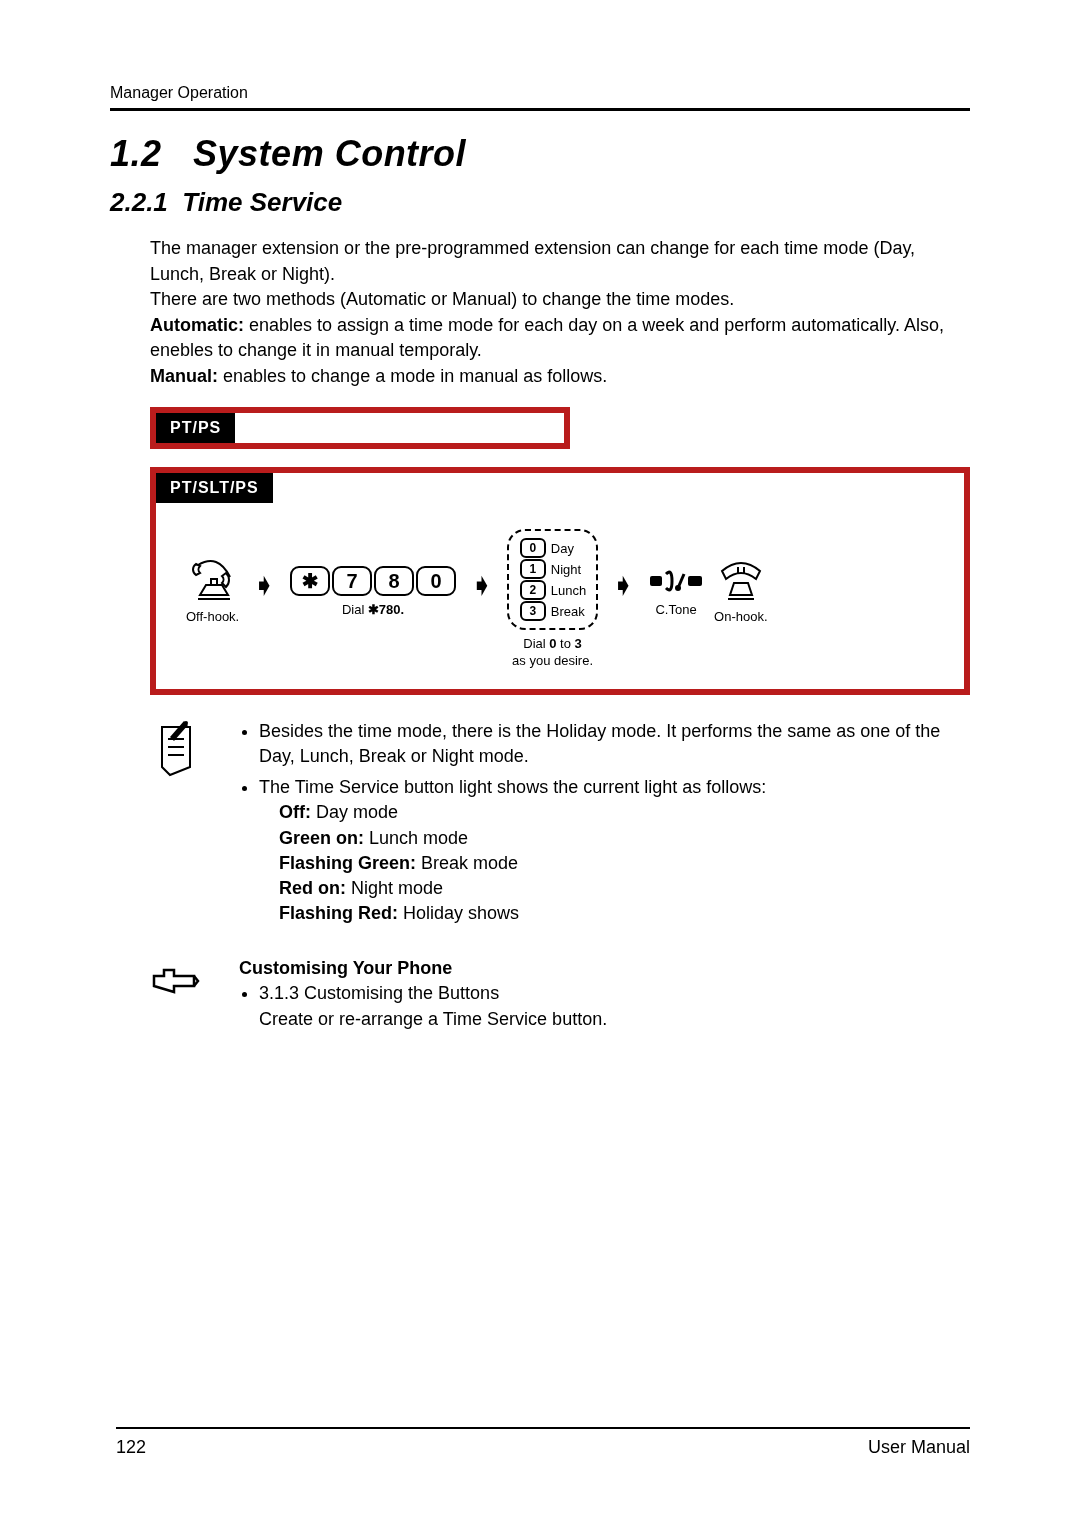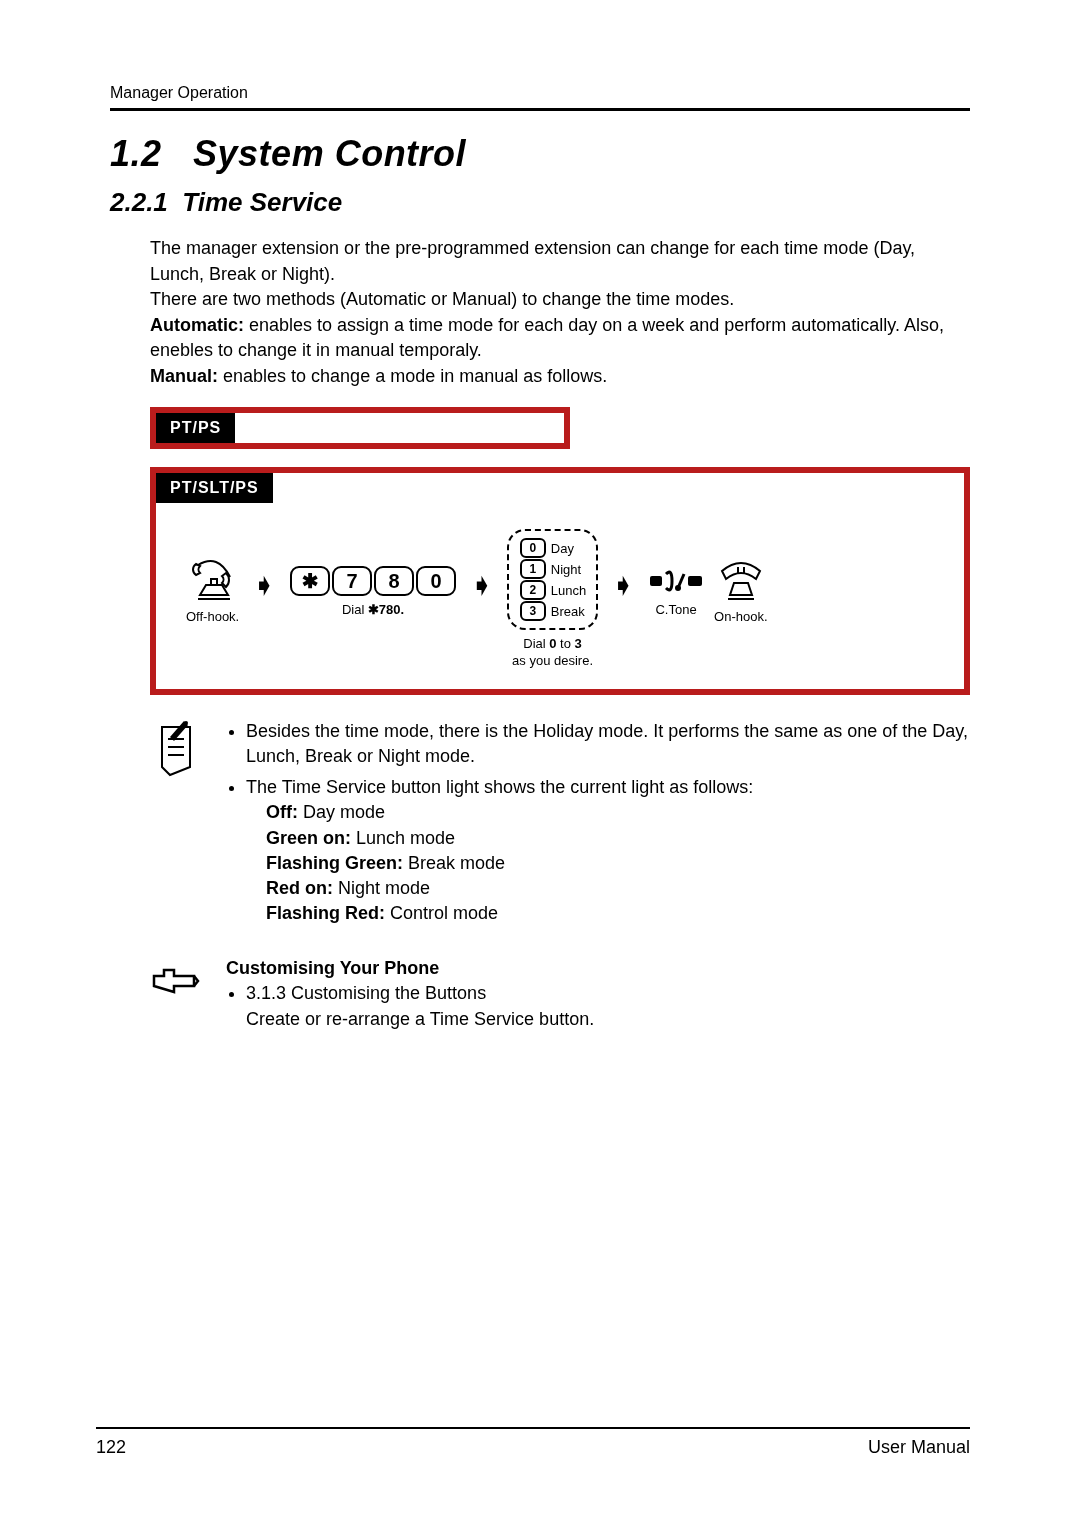--- a/index.html
+++ b/index.html
@@ -158,39 +158,39 @@
     line-height: 1.25;
     min-height: 30px;
   }
 
   .handset-svg { width: 50px; height: 44px; }
   .ctone-svg { width: 56px; height: 30px; }
 
   
   .notes {
     display: flex;
-    gap: 16px;
+    gap: 29px;
     margin: 24px 0 0 40px;
   }
   .note-icon-col {
     width: 60px;
     flex: none;
   }
   .note-body {
     flex: 1;
     font-size: 18px;
     line-height: 1.4;
   }
   ul.b { list-style: disc; margin: 0 0 0 20px; padding: 0; }
   ul.b > li { margin-bottom: 6px; }
   .indent { margin-left: 20px; }
 
   .footer {
     position: absolute;
-    left: 96px; right: 110px;
+    left: 116px; right: 110px;
     bottom: 70px;
   }
   .foot-row {
     display: flex;
     justify-content: space-between;
     font-size: 18px;
     margin-top: 8px;
   }
 </style>
 </head>
@@ -315,21 +315,21 @@
   <div class="note-body">
     <ul class="b">
       <li>Besides the time mode, there is the Holiday mode. It performs the same as one of the Day, Lunch, Break or Night mode.</li>
       <li>
         <span>The Time Service button light shows the current light as follows:</span>
         <div class="indent">
           <div><b>Off:</b><span> Day mode</span></div>
           <div><b>Green on:</b><span> Lunch mode</span></div>
           <div><b>Flashing Green:</b><span> Break mode</span></div>
           <div><b>Red on:</b><span> Night mode</span></div>
-          <div><b>Flashing Red:</b><span> Control mode</span></div>
+          <div><b>Flashing Red:</b><span> Holiday shows</span></div>
         </div>
       </li>
     </ul>
   </div>
 </div>
 
 <div class="notes" style="">
   <div class="note-icon-col">
     <svg viewBox="0 0 50 40" width="50" height="40">
       <path d="M4 20 L14 20 L14 14 L24 14 L24 20 L44 20 L44 30 L24 30 L24 36 L4 30 Z" fill="none" stroke="#000" stroke-width="2.5"></path>

